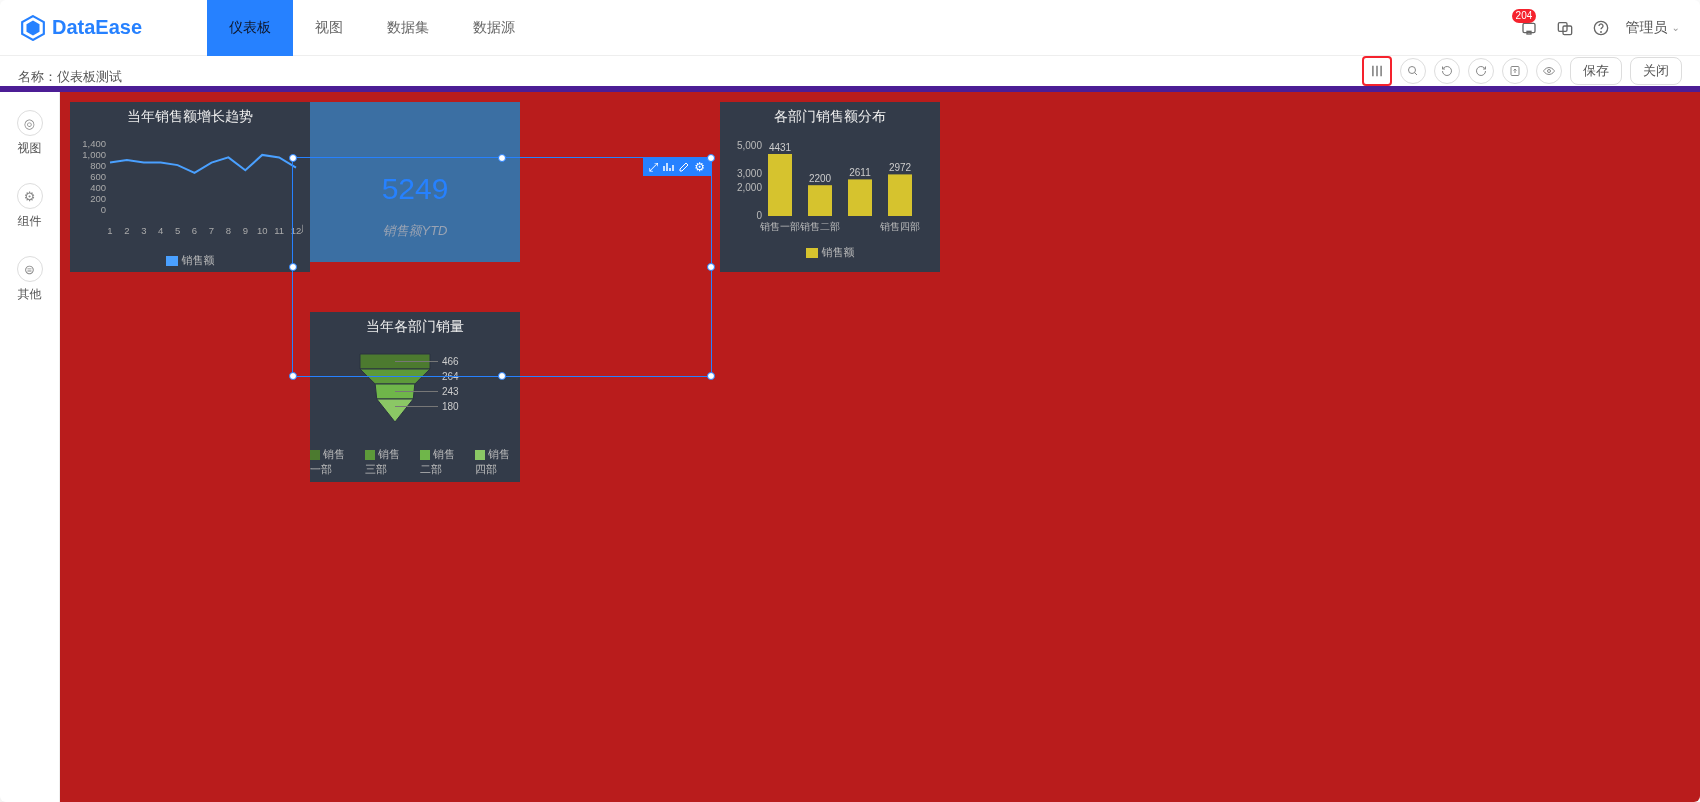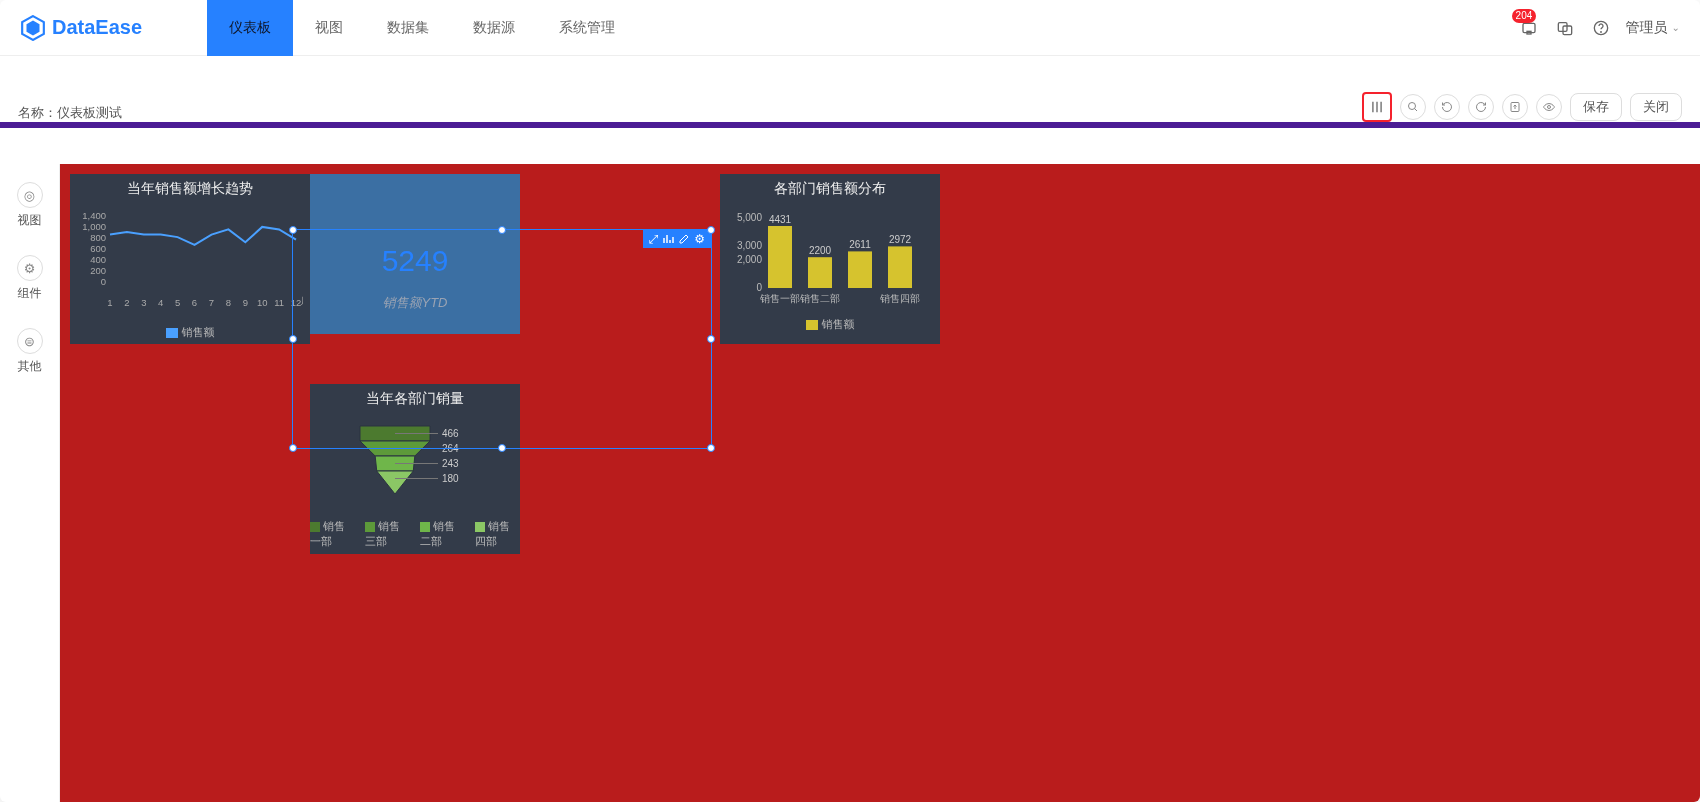--- a/index.html
+++ b/index.html
@@ -1,17 +1,17 @@
 <!DOCTYPE html>
 <html><head>
 <meta charset="utf-8">
 <style>
 * { box-sizing: border-box; margin: 0; padding: 0; }
 body { font-family: -apple-system, BlinkMacSystemFont, "Segoe UI", "PingFang SC", "Microsoft YaHei", sans-serif; background: #fff; color: #333; }
-.app { width: 1700px; height: 802px; display: flex; flex-direction: column; box-shadow: 0 4px 20px rgba(0,0,0,0.12); border-radius: 6px; overflow: hidden; margin: 0 auto; gap: 36px; }
+.app { width: 1700px; height: 802px; display: flex; flex-direction: column; box-shadow: 0 4px 20px rgba(0,0,0,0.12); border-radius: 6px; overflow: hidden; margin: 0 auto; }
 
 
 .topnav { height: 56px; display: flex; align-items: center; padding: 0 20px; border-bottom: 1px solid #eee; }
 .logo { display: flex; align-items: center; font-weight: 700; font-size: 20px; color: #2681ff; gap: 6px; margin-right: 65px;}
 .logo svg { width: 26px; height: 26px; }
 .navtabs { display: flex; height: 56px; }
 .navtab { padding: 0 22px; display: flex; align-items: center; font-size: 14px; color: #666; cursor: pointer; }
 .navtab.active { background: #2681ff; color: #0f172a; }
 .nav-right { margin-left: auto; display: flex; align-items: center; gap: 14px; color: #555; }
 .icon-btn { width: 22px; height: 22px; display: flex; align-items: center; justify-content: center; cursor: pointer; position: relative; color: #666; }
@@ -75,21 +75,20 @@
           <polygon points="12,1 22,6.5 22,17.5 12,23 2,17.5 2,6.5" fill="none" stroke="#2681ff" stroke-width="2"></polygon>
           <polygon points="12,5 18,8.5 18,15.5 12,19 6,15.5 6,8.5" fill="#2681ff"></polygon>
         </svg>
     <span>DataEase</span>
   </div>
   <div class="navtabs">
     <div class="navtab active">仪表板</div>
     <div class="navtab">视图</div>
     <div class="navtab">数据集</div>
     <div class="navtab">数据源</div>
-    <div class="navtab">系统管理</div>
   </div>
   <div class="nav-right">
     <div class="icon-btn">
       <span class="badge">204</span>
       <svg width="16" height="16" viewBox="0 0 24 24" fill="none" stroke="currentColor" stroke-width="2">
             <rect x="3" y="5" width="18" height="14" rx="2"></rect>
             <rect x="9" y="17" width="6" height="4"></rect>
           </svg>
     </div>
     <div class="icon-btn">

